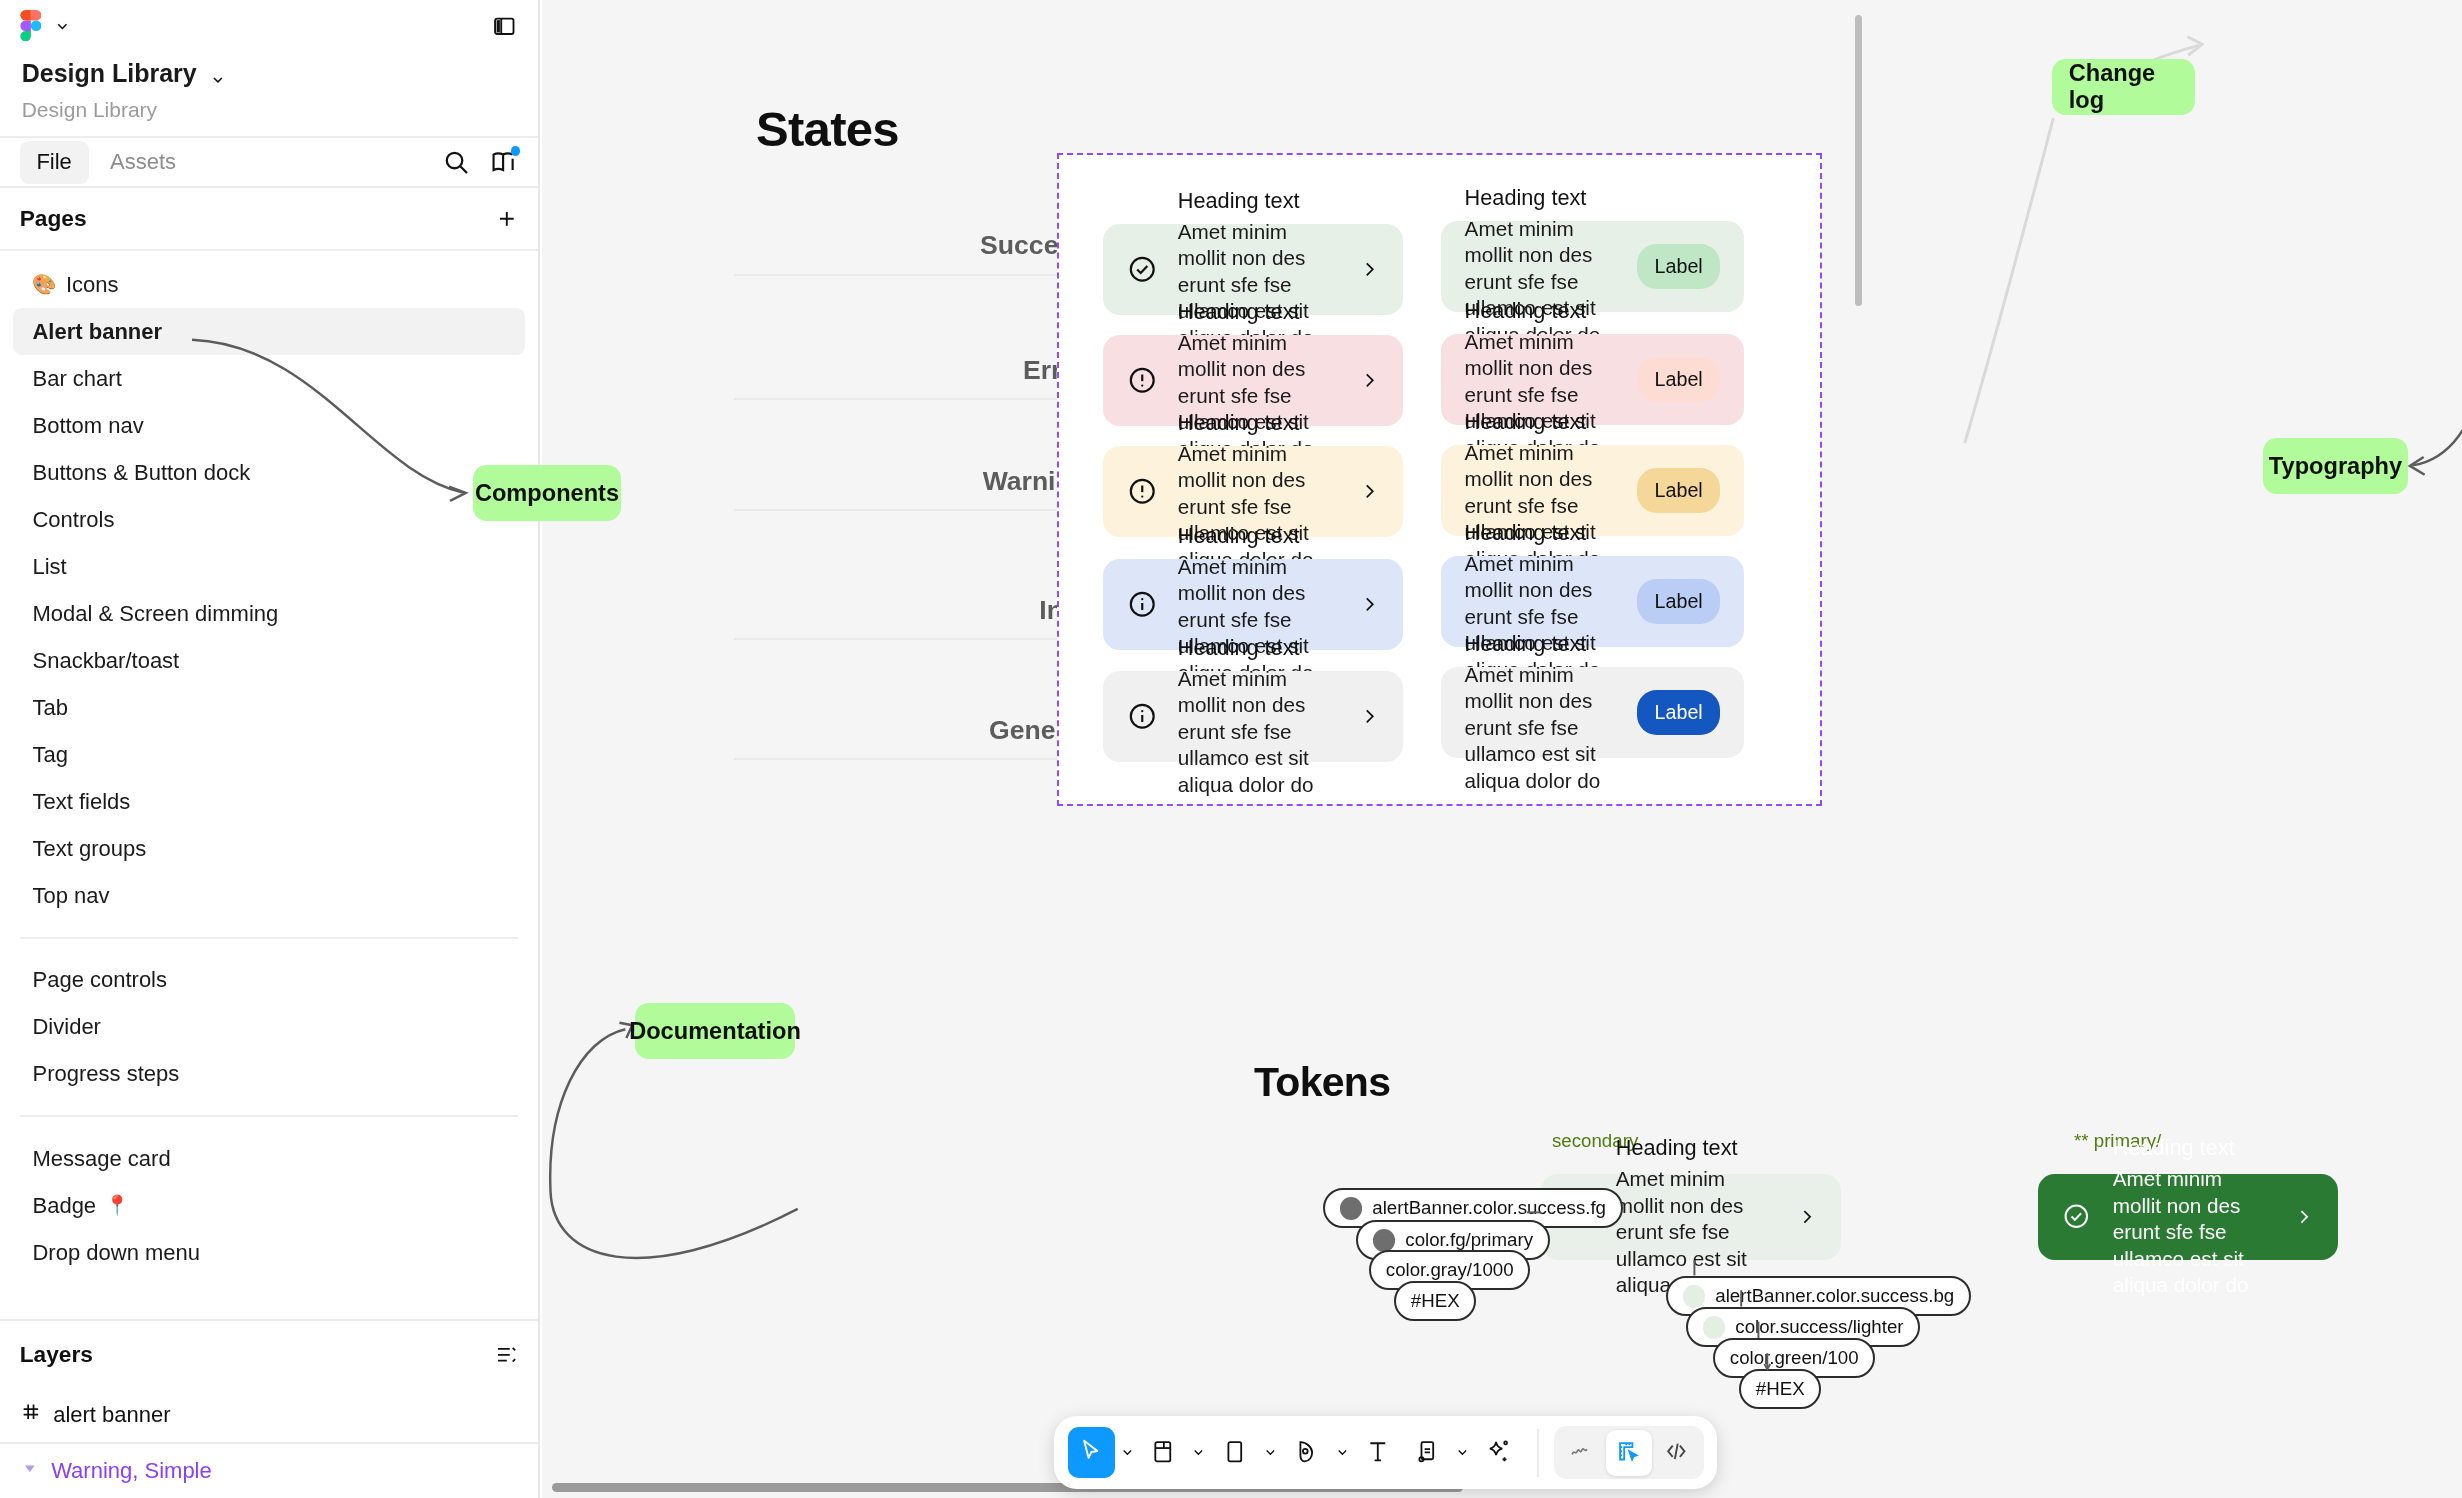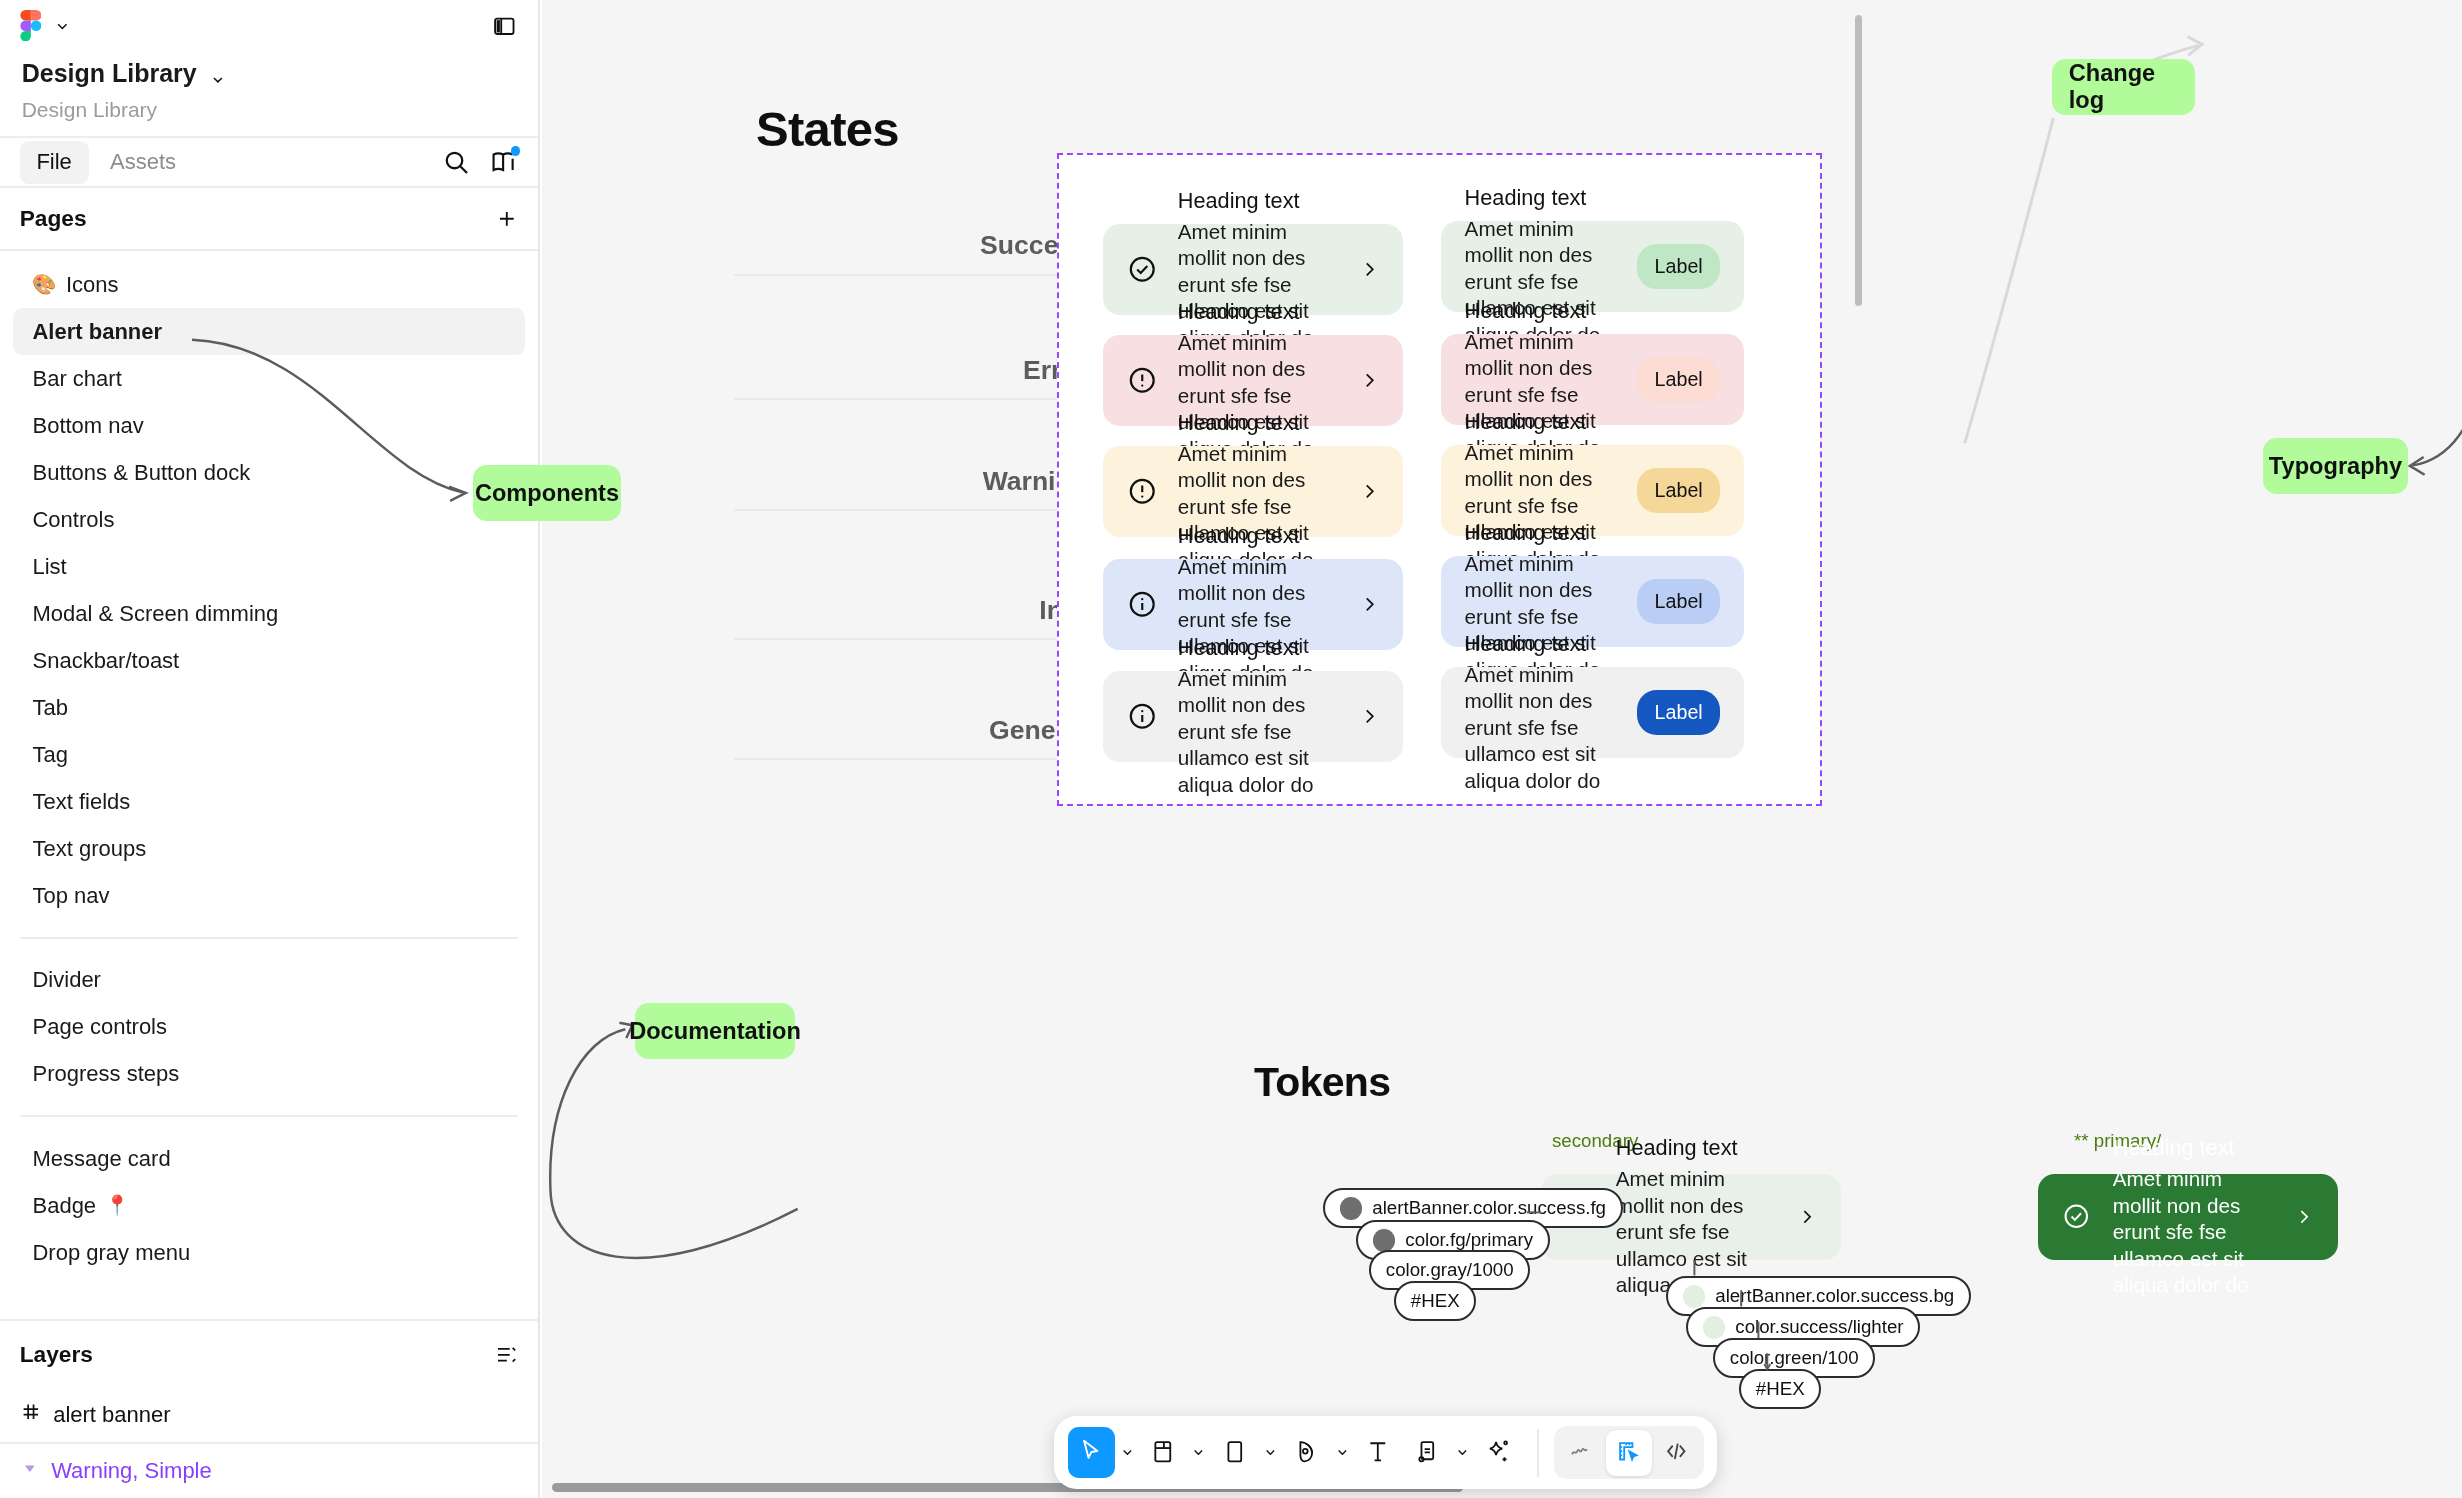--- a/index.html
+++ b/index.html
@@ -284,38 +284,38 @@
         <span>Text fields</span>
       </div>
       <div class="page-item">
         <span>Text groups</span>
       </div>
       <div class="page-item">
         <span>Top nav</span>
       </div>
       <div class="page-sep"></div>
       <div class="page-item">
+        <span>Page controls</span>
+      </div>
+      <div class="page-item">
         <span>Divider</span>
-      </div>
-      <div class="page-item">
-        <span>Page controls</span>
       </div>
       <div class="page-item">
         <span>Progress steps</span>
       </div>
       <div class="page-sep"></div>
       <div class="page-item">
         <span>Message card</span>
       </div>
       <div class="page-item">
         <span>Badge</span>
         <span style="font-size: 19.7px;">📍</span>
       </div>
       <div class="page-item">
-        <span>Drop gray menu</span>
+        <span>Drop down menu</span>
       </div>
     </div>
 
   <div style="flex:1"></div>
 
   <div class="ls-layers-hdr">
     <div class="h">Layers</div>
     <span class="plus-ic">
       <svg width="23.6" height="23.6" viewBox="0 0 24 24" fill="none" stroke="#111" stroke-width="1.8">
         <path d="M3 6h12M3 12h12M3 18h9"></path>

